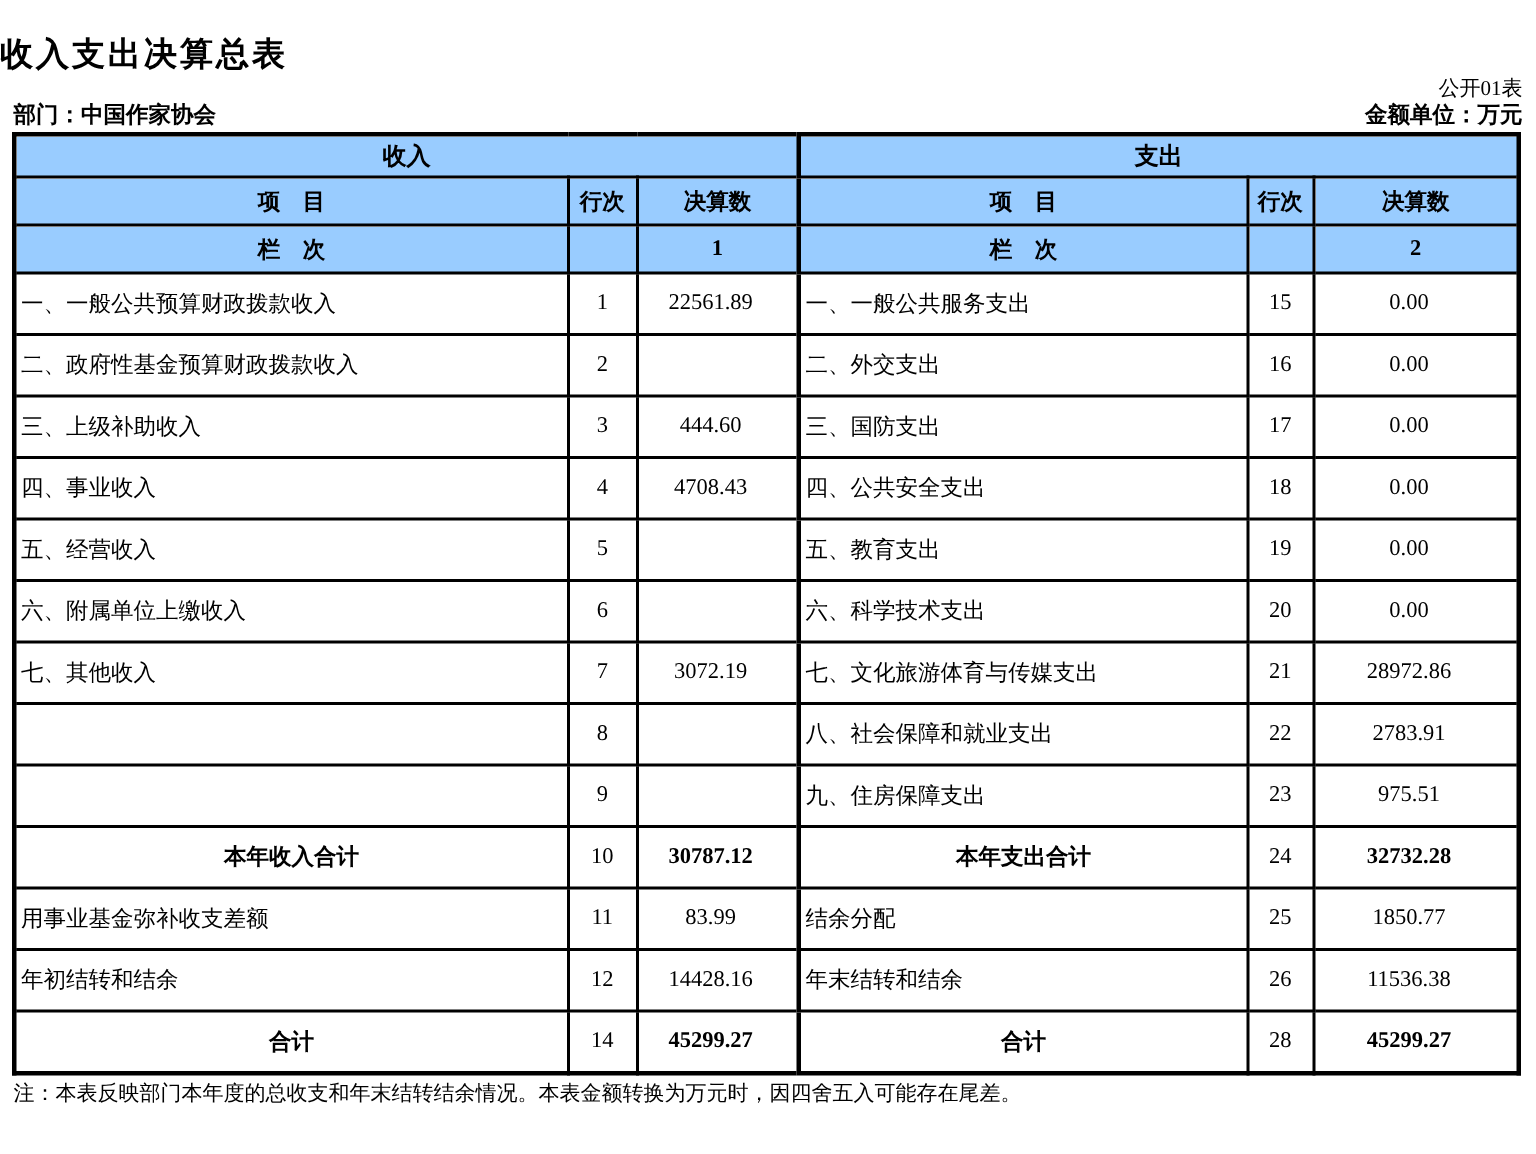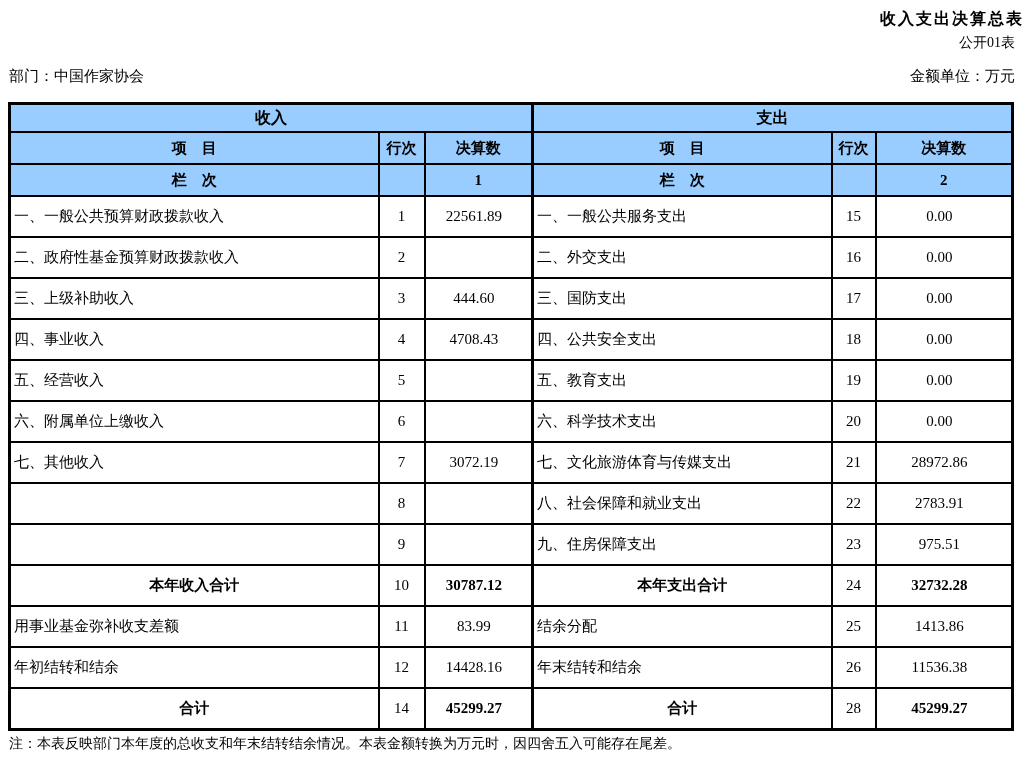--- a/index.html
+++ b/index.html
@@ -12,40 +12,41 @@
   .page {
     position: relative;
     width: 1024px;
     height: 769px;
     background: #ffffff;
     overflow: hidden;
     --header-bg: #99CCFF;
     --border-color: #000000;
   }
   .title {
-    text-align: right;
-    padding-top: 5px;
-    font-size: 16px;
+    text-align: left;
+    padding-top: 22px;
+    font-size: 22px;
     font-weight: bold;
     letter-spacing: 2px;
     line-height: 28px;
   }
   .form-code {
     text-align: right;
     margin: 2px 9px 0 0;
     font-size: 14px;
     line-height: 16px;
   }
   .meta-line {
     display: flex;
     justify-content: space-between;
     align-items: flex-end;
-    margin: 16px 9px;
+    margin: 0 9px;
     font-size: 15px;
     line-height: 19px;
+    font-weight: bold;
   }
   table.summary {
     border-collapse: collapse;
     table-layout: fixed;
     width: 839px;
     margin: 1px 8px 0 8px;
     border: 3px solid var(--border-color);
   }
   table.summary th, table.summary td {
     border: 2px solid var(--border-color);
@@ -206,21 +207,21 @@
     <td class="item mid">本年支出合计</td>
     <td class="line">24</td>
     <td class="val">32732.28</td>
   </tr>
         <tr>
     <td class="item">用事业基金弥补收支差额</td>
     <td class="line">11</td>
     <td class="val">83.99</td>
     <td class="item mid">结余分配</td>
     <td class="line">25</td>
-    <td class="val">1413.86</td>
+    <td class="val">1850.77</td>
   </tr>
         <tr>
     <td class="item">年初结转和结余</td>
     <td class="line">12</td>
     <td class="val">14428.16</td>
     <td class="item mid">年末结转和结余</td>
     <td class="line">26</td>
     <td class="val">11536.38</td>
   </tr>
         <tr class="total">

